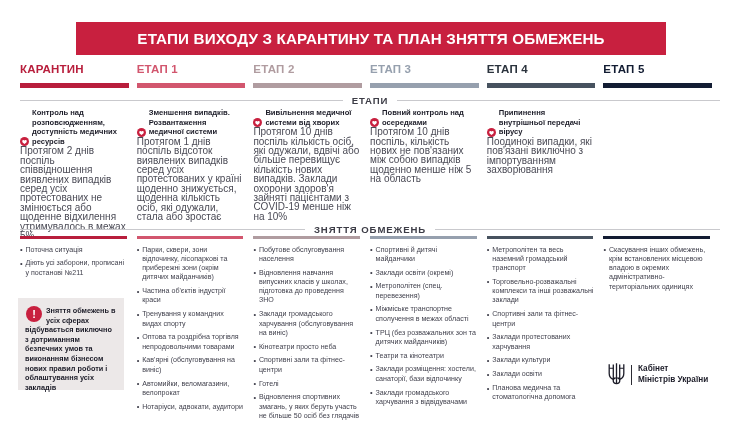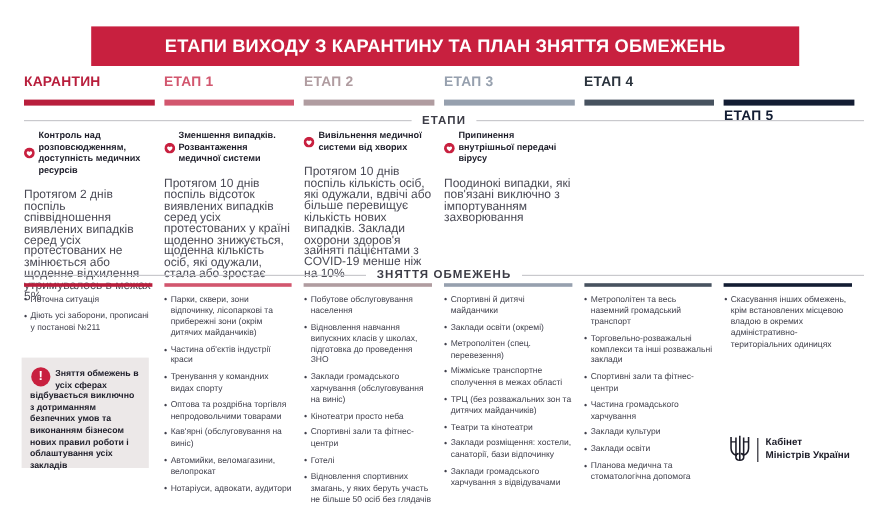--- a/index.html
+++ b/index.html
@@ -77,22 +77,22 @@
     position: absolute;
     left: 20px; top: 108px;
     width: 700px; height: 110px;
     display: flex;
   }
   .cond-col {
     width: 116.7px;
     padding-right: 10px;
   }
   .cond-head {
-    display: flex; align-items: center; gap: 3px;
-    margin-bottom: 12px;
+    display: flex; align-items: flex-end; gap: 3px;
+    margin-bottom: 0;
   }
   .heart-icon {
     flex: 0 0 auto;
     width: 9px; height: 9px; margin-top: 1.5px;
     position: relative;
   }
   .heart-icon svg { display: block; }
   .cond-title {
     font-size: 7.6px; font-weight: bold; line-height: 9.6px;
     color: #1c1c28;
@@ -197,21 +197,21 @@
       </div>
       <div class="stage-col">
         <div class="stage-label" style="color: rgb(150, 160, 174);">ЕТАП 3</div>
         <div class="stage-bar" style="background: rgb(150, 160, 174);"></div>
       </div>
       <div class="stage-col">
         <div class="stage-label" style="color: rgb(43, 51, 61);">ЕТАП 4</div>
         <div class="stage-bar" style="background: rgb(71, 82, 95);"></div>
       </div>
       <div class="stage-col">
-        <div class="stage-label" style="color: rgb(19, 29, 51); margin-top: 28px;">ЕТАП 5</div>
+        <div class="stage-label" style="color: rgb(19, 29, 51);">ЕТАП 5</div>
         <div class="stage-bar" style="background: rgb(19, 29, 51);"></div>
       </div>
     </div>
 
   <div class="section-rule" id="umova-rule">
     <span class="line"></span>
     <span class="section-label">ЕТАПИ</span>
     <span class="line"></span>
   </div>
 
@@ -231,33 +231,45 @@
       <div class="cond-col">
         <div class="cond-head">
           <span class="heart-icon">
             <svg width="9" height="9" viewBox="0 0 12 12" aria-hidden="true">
               <circle cx="6" cy="6" r="6" fill="#c8203f"></circle>
               <path d="M6 9.3 C4.2 7.9 3 7.0 3 5.6 C3 4.7 3.7 4.0 4.6 4.0 C5.2 4.0 5.7 4.3 6 4.8 C6.3 4.3 6.8 4.0 7.4 4.0 C8.3 4.0 9 4.7 9 5.6 C9 7.0 7.8 7.9 6 9.3 Z" fill="#ffffff"></path>
             </svg>
           </span>
           <span class="cond-title">Зменшення випадків. Розвантаження медичної системи</span>
         </div>
-        <div class="cond-body">Протягом 10 днів поспіль відсоток виявлених випадків серед усіх протестованих у країні щоденно знижується, щоденна кількість осіб, які одужали, стала або зростає</div>
+        <div class="cond-body">Протягом 1 днів поспіль відсоток виявлених випадків серед усіх протестованих у країні щоденно знижується, щоденна кількість осіб, які одужали, стала або зростає</div>
       </div>
       <div class="cond-col">
         <div class="cond-head">
           <span class="heart-icon">
             <svg width="9" height="9" viewBox="0 0 12 12" aria-hidden="true">
               <circle cx="6" cy="6" r="6" fill="#c8203f"></circle>
               <path d="M6 9.3 C4.2 7.9 3 7.0 3 5.6 C3 4.7 3.7 4.0 4.6 4.0 C5.2 4.0 5.7 4.3 6 4.8 C6.3 4.3 6.8 4.0 7.4 4.0 C8.3 4.0 9 4.7 9 5.6 C9 7.0 7.8 7.9 6 9.3 Z" fill="#ffffff"></path>
             </svg>
           </span>
           <span class="cond-title">Вивільнення медичної системи від хворих</span>
         </div>
         <div class="cond-body">Протягом 10 днів поспіль кількість осіб, які одужали, вдвічі або більше перевищує кількість нових випадків. Заклади охорони здоров'я зайняті пацієнтами з COVID-19 менше ніж на 10%</div>
+      </div>
+      <div class="cond-col">
+        <div class="cond-head">
+          <span class="heart-icon">
+            <svg width="9" height="9" viewBox="0 0 12 12" aria-hidden="true">
+              <circle cx="6" cy="6" r="6" fill="#c8203f"></circle>
+              <path d="M6 9.3 C4.2 7.9 3 7.0 3 5.6 C3 4.7 3.7 4.0 4.6 4.0 C5.2 4.0 5.7 4.3 6 4.8 C6.3 4.3 6.8 4.0 7.4 4.0 C8.3 4.0 9 4.7 9 5.6 C9 7.0 7.8 7.9 6 9.3 Z" fill="#ffffff"></path>
+            </svg>
+          </span>
+          <span class="cond-title">Повний контроль над осередками</span>
+        </div>
+        <div class="cond-body">Протягом 10 днів поспіль, кількість нових не пов'язаних між собою випадків щоденно менше ніж 5 на область</div>
       </div>
       <div class="cond-col">
         <div class="cond-head">
           <span class="heart-icon">
             <svg width="9" height="9" viewBox="0 0 12 12" aria-hidden="true">
               <circle cx="6" cy="6" r="6" fill="#c8203f"></circle>
               <path d="M6 9.3 C4.2 7.9 3 7.0 3 5.6 C3 4.7 3.7 4.0 4.6 4.0 C5.2 4.0 5.7 4.3 6 4.8 C6.3 4.3 6.8 4.0 7.4 4.0 C8.3 4.0 9 4.7 9 5.6 C9 7.0 7.8 7.9 6 9.3 Z" fill="#ffffff"></path>
             </svg>
           </span>
           <span class="cond-title">Припинення внутрішньої передачі вірусу</span>
@@ -316,21 +328,21 @@
           <li>Заклади розміщення: хостели, санаторії, бази відпочинку</li>
           <li>Заклади громадського харчування з відвідувачами</li>
         </ul>
       </div>
       <div class="restr-col">
         <div class="restr-bar" style="background: rgb(71, 82, 95);"></div>
         <ul class="restr-list">
           <li>Метрополітен та весь наземний громадський транспорт</li>
           <li>Торговельно-розважальні комплекси та інші розважальні заклади</li>
           <li>Спортивні зали та фітнес-центри</li>
-          <li>Частина громадського харчування</li>
+          <li>Заклади протестованих харчування</li>
           <li>Заклади культури</li>
           <li>Заклади освіти</li>
           <li>Планова медична та стоматологічна допомога</li>
         </ul>
       </div>
       <div class="restr-col">
         <div class="restr-bar" style="background: rgb(19, 29, 51);"></div>
         <ul class="restr-list">
           <li>Скасування інших обмежень, крім встановлених місцевою владою в окремих адміністративно-територіальних одиницях</li>
         </ul>

